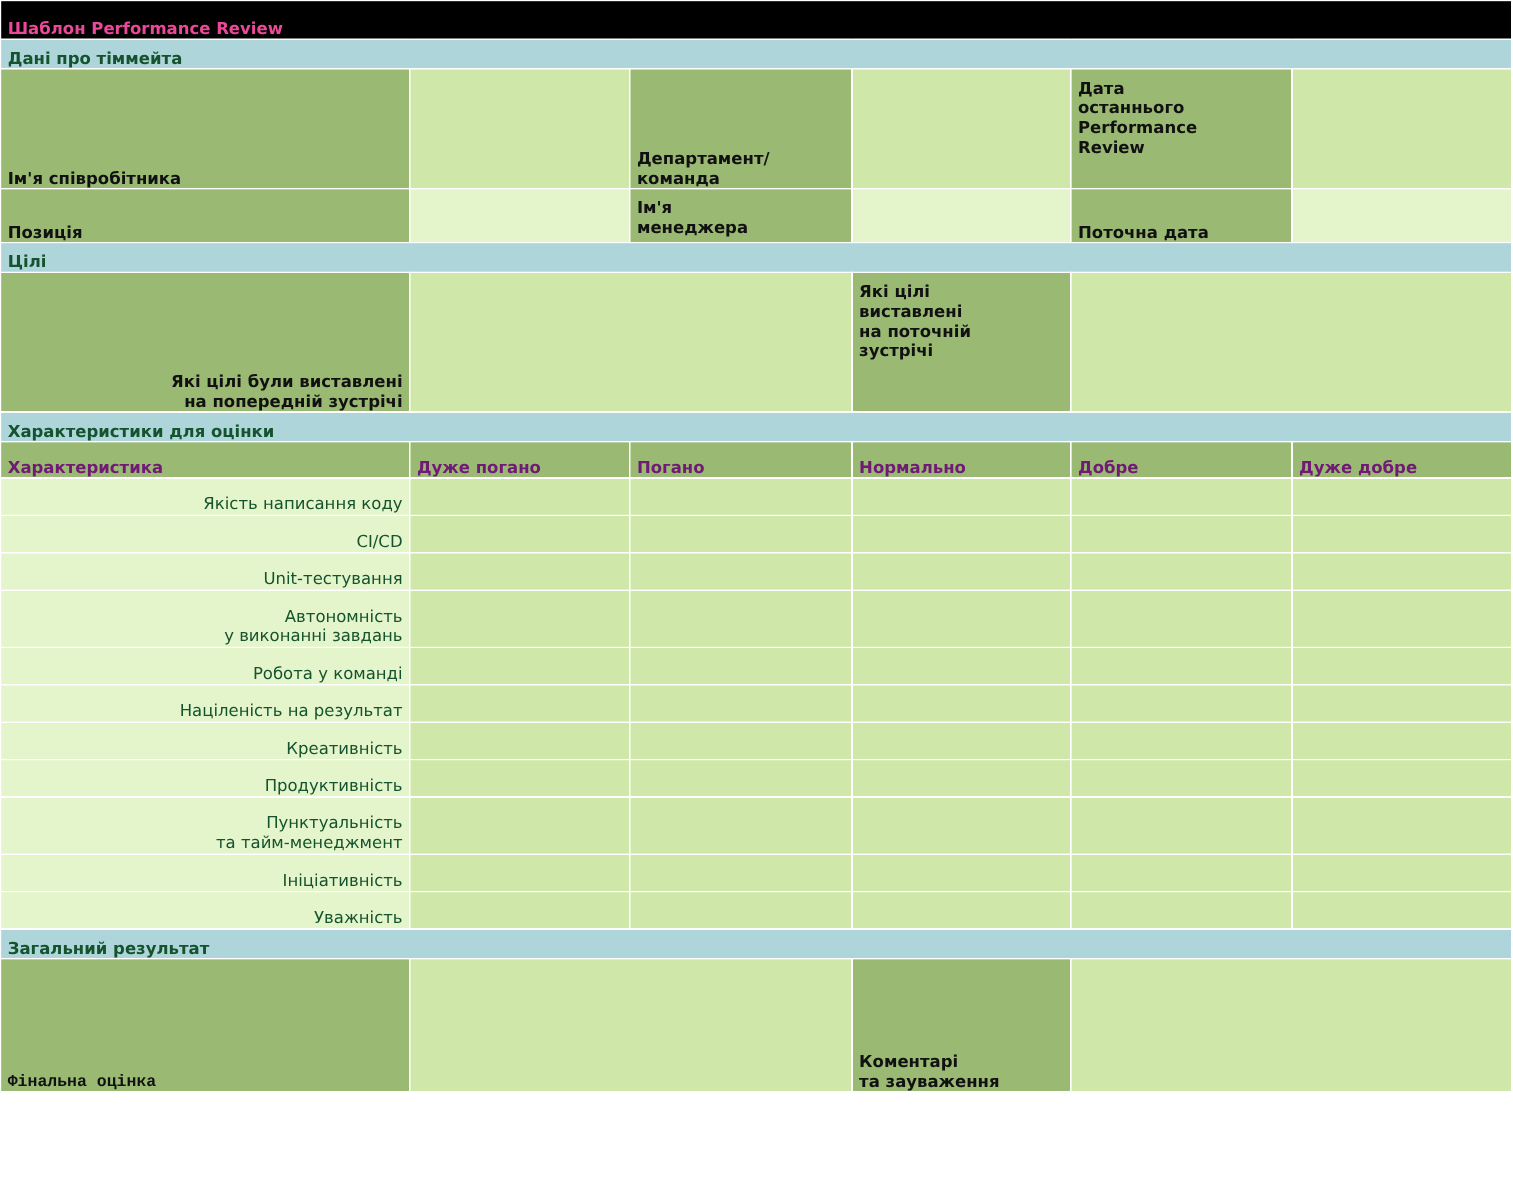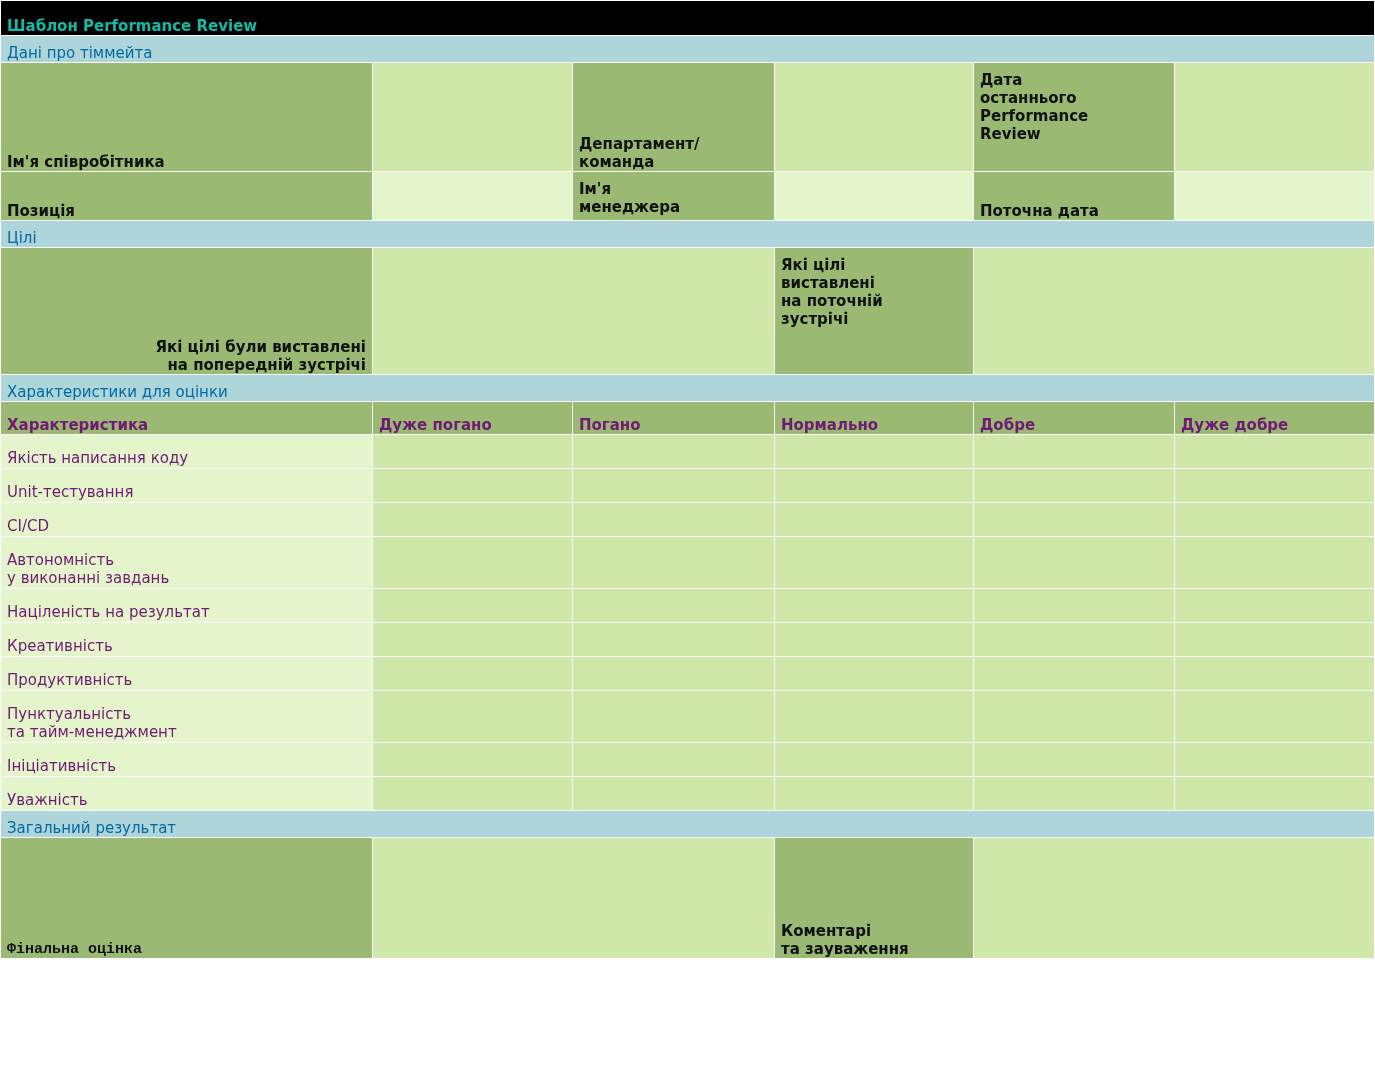--- a/index.html
+++ b/index.html
@@ -28,32 +28,32 @@
   
   col.c1 { width: 372px; }
   col.c2 { width: 200px; }
   col.c3 { width: 202px; }
   col.c4 { width: 199px; }
   col.c5 { width: 201px; }
   col.c6 { width: 200px; }
 
   .title-row td {
     background: #000000;
-    color: #14b8a6;
+    color: #ec4899;
     font-weight: bold;
     font-size: 21px;
     height: 34px;
     vertical-align: middle;
     padding-left: 10px;
     border: 1px solid #000000;
   }
   .section-row td {
     background: #aed5da;
-    color: #0369a1;
-    font-weight: normal;
+    color: #14532d;
+    font-weight: bold;
     font-size: 16px;
     height: 26px;
     vertical-align: middle;
     padding-left: 8px;
     border-color: #aed5da;
   }
   .label-dark {
     background: #9ab973;
     color: #111111;
     font-weight: bold;
@@ -74,25 +74,26 @@
   .header-cell {
     background: #9ab973;
     color: #701a75;
     font-weight: bold;
     font-size: 16px;
     height: 32px;
     vertical-align: middle;
   }
   .crit-name {
     background: #e4f5cb;
-    color: #701a75;
+    color: #14532d;
     font-size: 15px;
     vertical-align: middle;
     padding-left: 8px;
     line-height: 1.25;
+    text-align: right;
   }
   .crit-cell {
     background: #cfe8a9;
   }
   .row-h-tall { height: 34px; }
   .row-h-two { height: 52px; }
   .nowrapline { white-space: pre-line; }
 </style>
 </head>
 <body>
@@ -170,47 +171,55 @@
   <tr class="row-h-tall">
     <td class="crit-name nowrapline">Якість написання коду</td>
     <td class="crit-cell"></td>
     <td class="crit-cell"></td>
     <td class="crit-cell"></td>
     <td class="crit-cell"></td>
     <td class="crit-cell"></td>
   </tr>
 
   <tr class="row-h-tall">
+    <td class="crit-name nowrapline">CI/CD</td>
+    <td class="crit-cell"></td>
+    <td class="crit-cell"></td>
+    <td class="crit-cell"></td>
+    <td class="crit-cell"></td>
+    <td class="crit-cell"></td>
+  </tr>
+
+  <tr class="row-h-tall">
     <td class="crit-name nowrapline">Unit-тестування</td>
-    <td class="crit-cell"></td>
-    <td class="crit-cell"></td>
-    <td class="crit-cell"></td>
-    <td class="crit-cell"></td>
-    <td class="crit-cell"></td>
-  </tr>
-
-  <tr class="row-h-tall">
-    <td class="crit-name nowrapline">CI/CD</td>
     <td class="crit-cell"></td>
     <td class="crit-cell"></td>
     <td class="crit-cell"></td>
     <td class="crit-cell"></td>
     <td class="crit-cell"></td>
   </tr>
 
   <tr class="row-h-two">
     <td class="crit-name nowrapline">Автономність
 у виконанні завдань</td>
     <td class="crit-cell"></td>
     <td class="crit-cell"></td>
     <td class="crit-cell"></td>
     <td class="crit-cell"></td>
     <td class="crit-cell"></td>
   </tr>
 
+  <tr class="row-h-tall">
+    <td class="crit-name nowrapline">Робота у команді</td>
+    <td class="crit-cell"></td>
+    <td class="crit-cell"></td>
+    <td class="crit-cell"></td>
+    <td class="crit-cell"></td>
+    <td class="crit-cell"></td>
+  </tr>
 
   <tr class="row-h-tall">
     <td class="crit-name nowrapline">Націленість на результат</td>
     <td class="crit-cell"></td>
     <td class="crit-cell"></td>
     <td class="crit-cell"></td>
     <td class="crit-cell"></td>
     <td class="crit-cell"></td>
   </tr>
 

